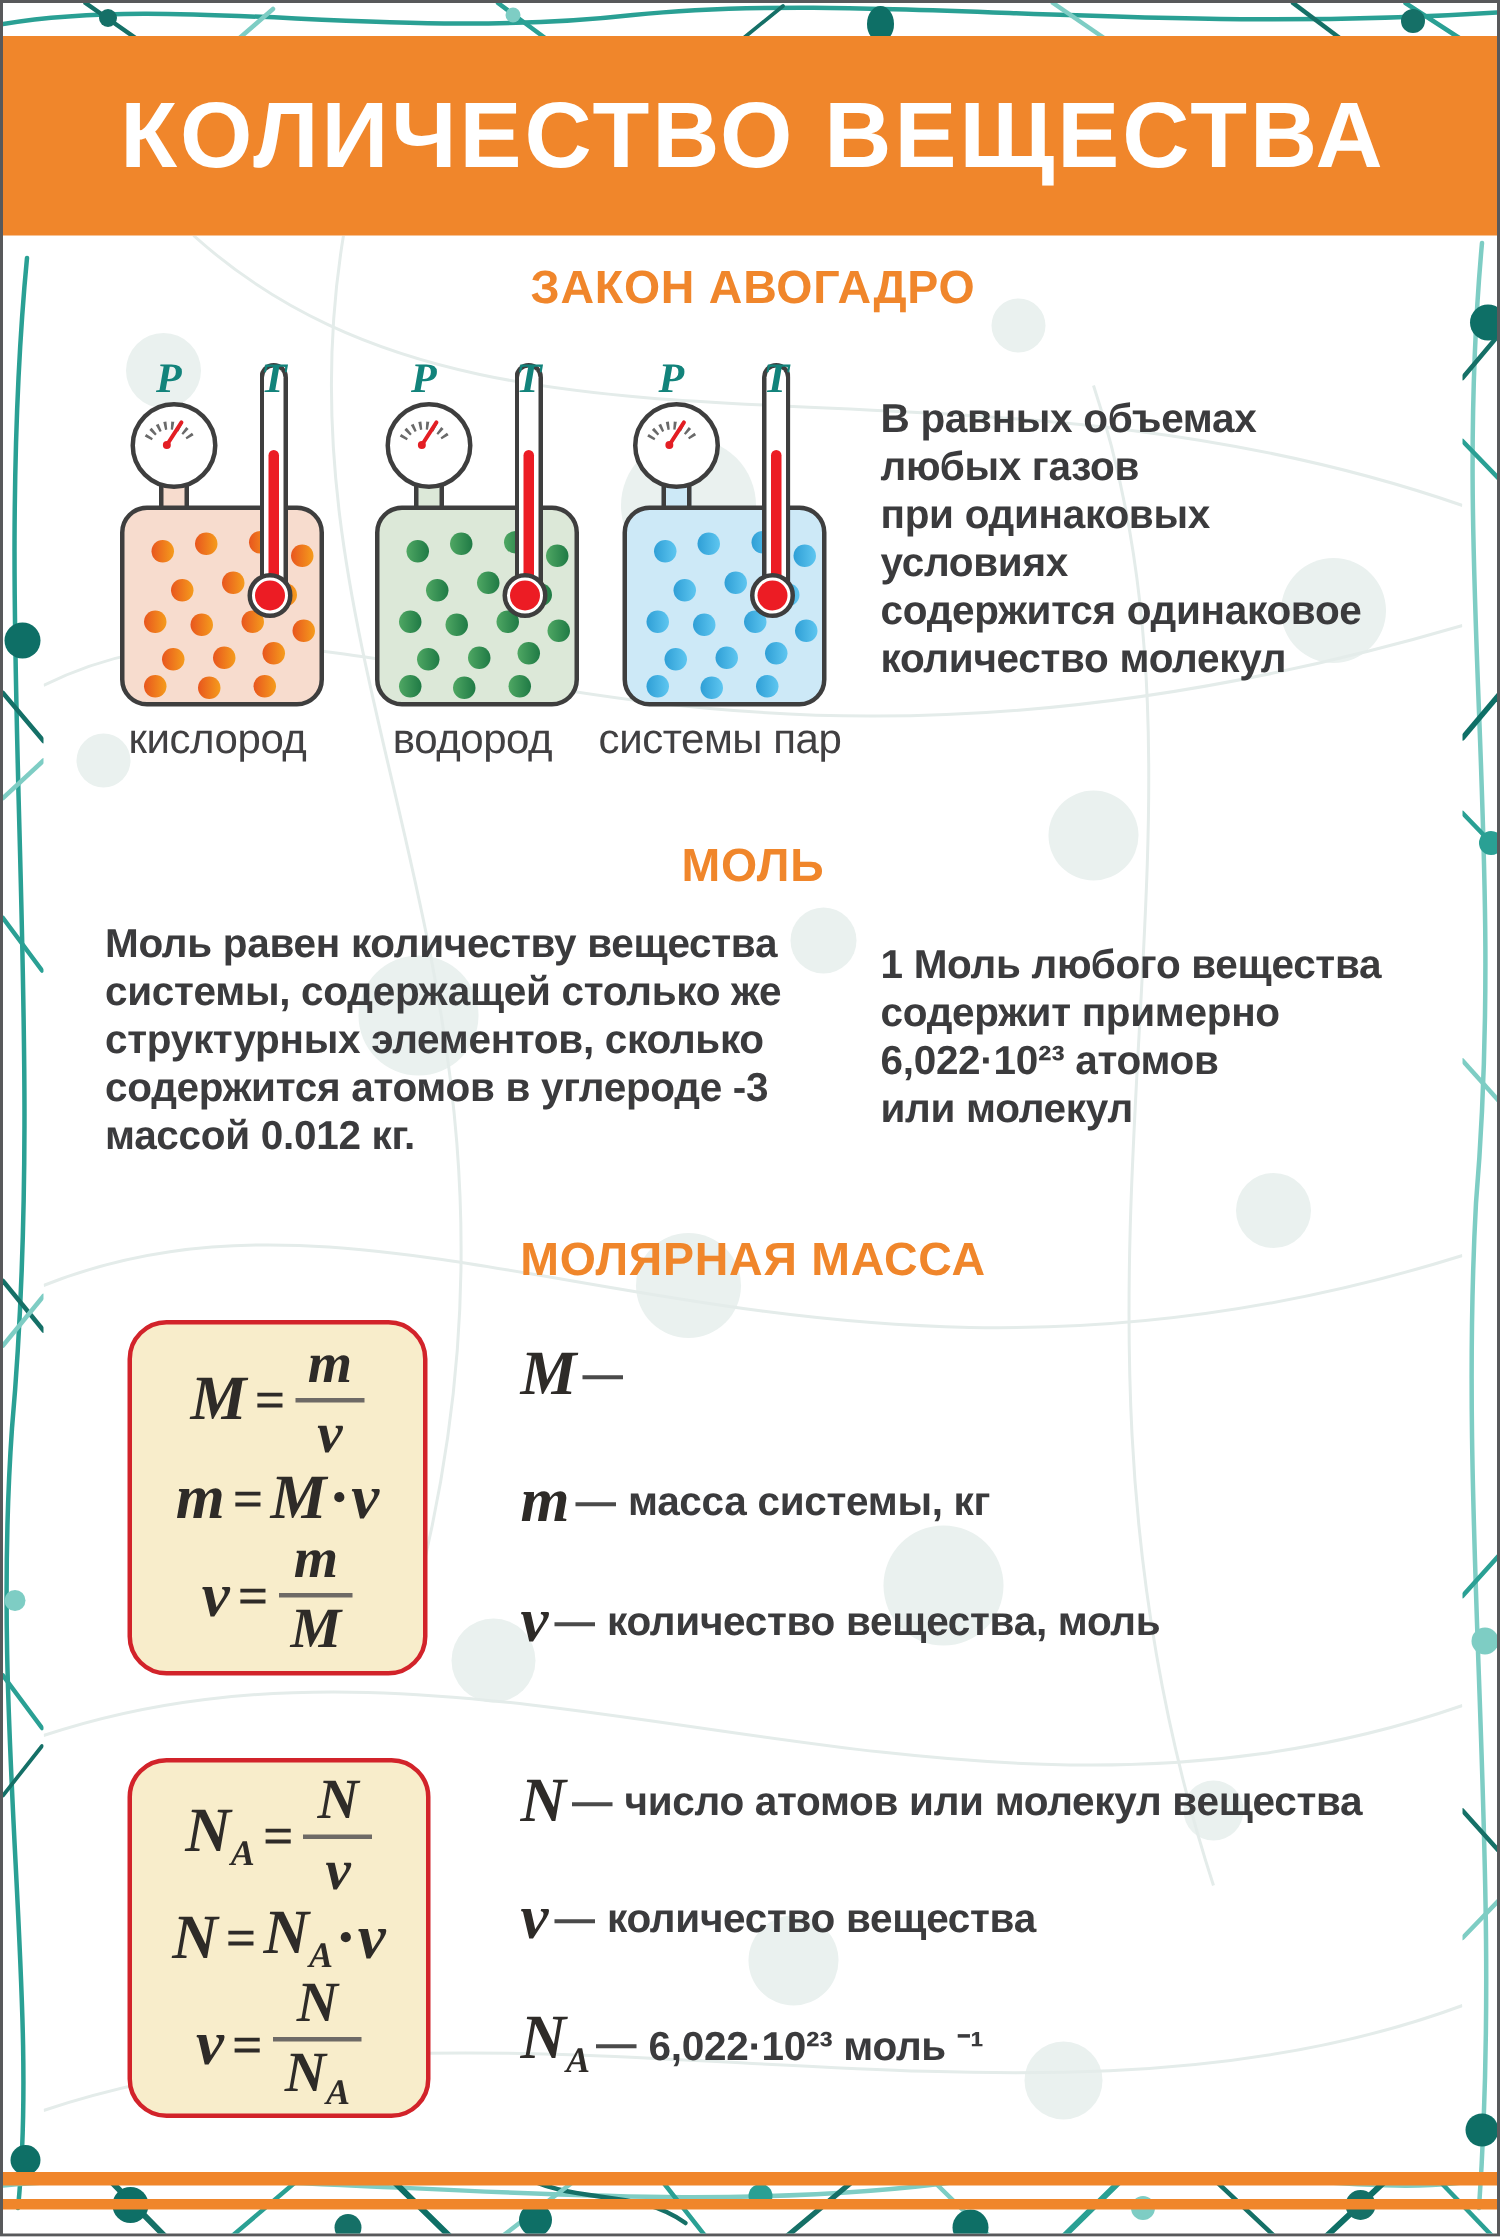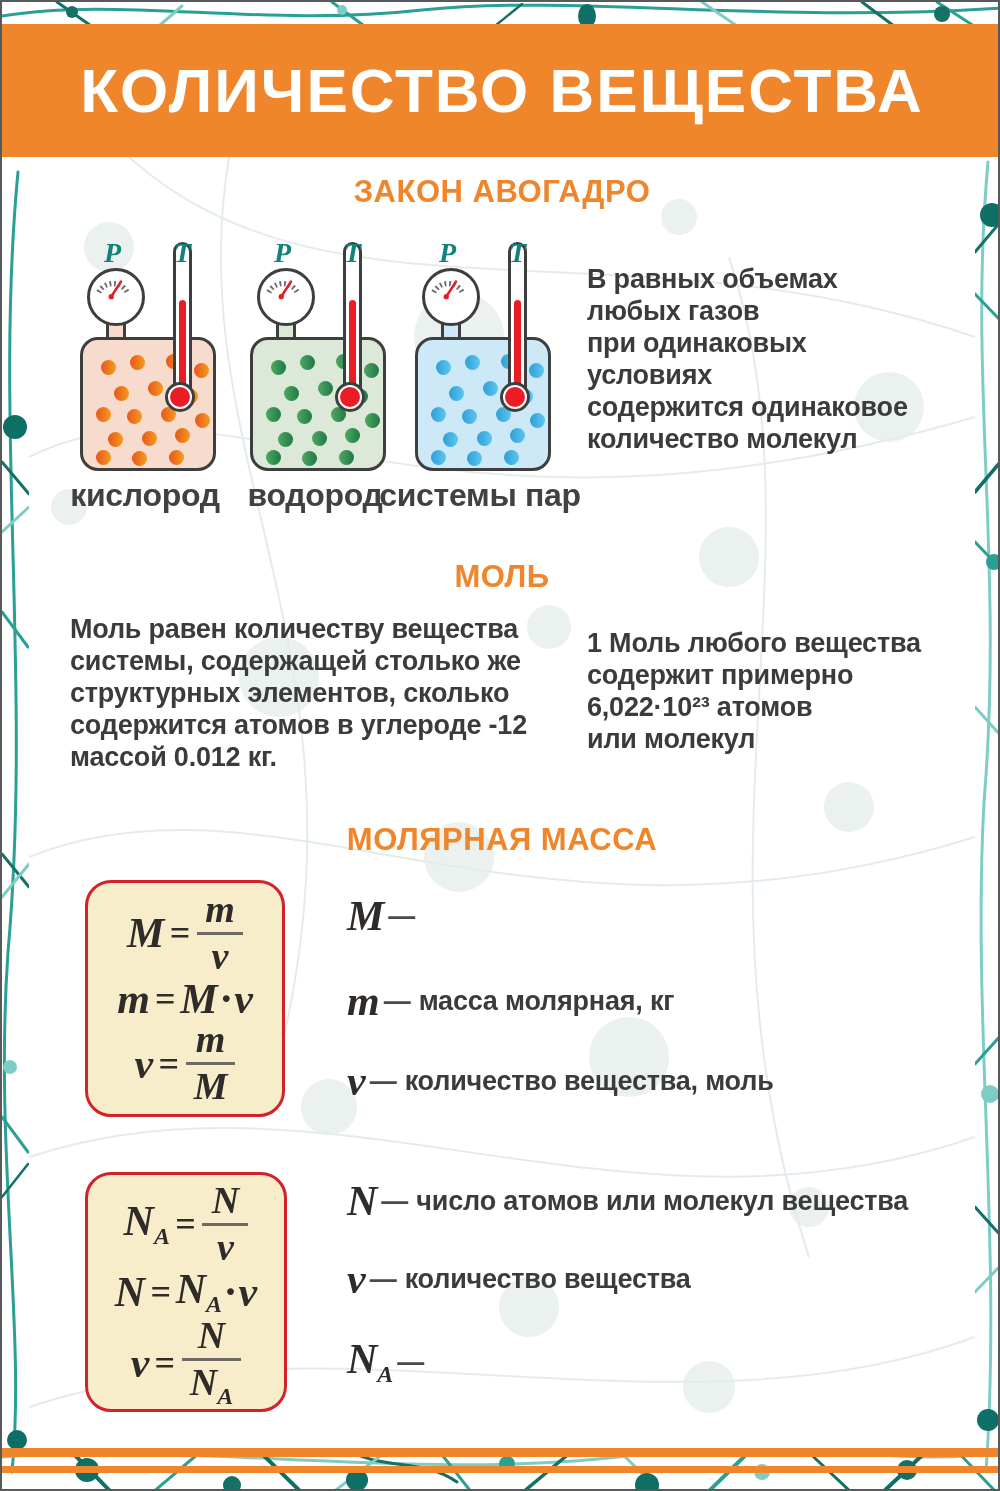--- a/index.html
+++ b/index.html
@@ -37,21 +37,21 @@
   .dot{position:absolute; width:15px; height:15px; border-radius:50%;}
   .thermo-tube{position:absolute; left:93px; top:5px; width:13px; height:146px; background:#fff;
                border:3px solid #3E3E3E; border-bottom:none; border-radius:10px 10px 0 0; z-index:4;}
   .thermo-col{position:absolute; left:3px; top:55px; width:7px; bottom:0; background:var(--red);
               border-radius:4px 4px 0 0;}
   .thermo-bulb{position:absolute; left:85px; top:145px; width:24px; height:24px; border-radius:50%;
                background:#fff; border:3px solid #3E3E3E; z-index:5;
                display:flex; align-items:center; justify-content:center;}
   .thermo-core{width:20px; height:20px; border-radius:50%; background:var(--red);}
   .gas-label{position:absolute; top:240px; left:50%; transform:translateX(-50%); white-space:nowrap;
-             color:#414042; font-size:32px; font-weight:bold; letter-spacing:-0.3px;}
+             color:#414042; font-size:28px; font-weight:normal; letter-spacing:-0.3px;}
 
   
   .formula-box{position:absolute; z-index:2; background:var(--box-bg); border:3px solid var(--box-border);
                border-radius:26px; display:flex; flex-direction:column; justify-content:space-evenly;
                align-items:center; padding:6px 0; box-sizing:border-box;}
   .box1{left:83px; top:878px; width:200px; height:237px;}
   .box2{left:83px; top:1170px; width:202px; height:240px;}
   .frow{display:flex; align-items:center; justify-content:center;
         font-family:"Liberation Serif", serif; font-style:italic; font-weight:bold;
         font-size:42px; color:#2E2B28; line-height:1;}
@@ -313,21 +313,21 @@
 любых газов
 при одинаковых
 условиях
 содержится одинаковое
 количество молекул</div>
 
   <div class="heading" style="top:557px;">МОЛЬ</div>
   <div class="para" style="left:68px; top:611px; width:500px;">Моль равен количеству вещества
 системы, содержащей столько же
 структурных элементов, сколько
-содержится атомов в углероде -12
+содержится атомов в углероде -3
 массой 0.012 кг.</div>
   <div class="para" style="left:585px; top:625px; width:360px;">1 Моль любого вещества
 содержит примерно
 6,022·10²³ атомов
 или молекул</div>
 
   <div class="heading" style="top:820px;">МОЛЯРНАЯ МАССА</div>
 
   <div class="formula-box box1">
     <div class="frow">
@@ -357,21 +357,21 @@
     </div>
   </div>
 
   <div class="legend-row" style="top:893px;">
     <span class="lsym">M</span>
     <span class="ldash">—</span>
   </div>
   <div class="legend-row" style="top:978px;">
     <span class="lsym">m</span>
     <span class="ldash">—</span>
-    <span class="ltext">масса молярная, кг</span>
+    <span class="ltext">масса системы, кг</span>
   </div>
   <div class="legend-row" style="top:1058px;">
     <span class="lsym">v</span>
     <span class="ldash">—</span>
     <span class="ltext">количество вещества, моль</span>
   </div>
 
   <div class="formula-box box2">
     <div class="frow">
       <span><span>N</span><sub>A</sub></span>
@@ -406,18 +406,19 @@
     <span class="ltext">число атомов или молекул вещества</span>
   </div>
   <div class="legend-row" style="top:1256px;">
     <span class="lsym">v</span>
     <span class="ldash">—</span>
     <span class="ltext">количество вещества</span>
   </div>
   <div class="legend-row" style="top:1336px;">
     <span class="lsym"><span>N</span><sub>A</sub></span>
     <span class="ldash">—</span>
+    <span class="ltext">6,022·10²³ моль ⁻¹</span>
   </div>
 
   <div class="bottom-line thick"></div>
   <div class="bottom-line thin"></div>
 
 </div>
 
 </body></html>

